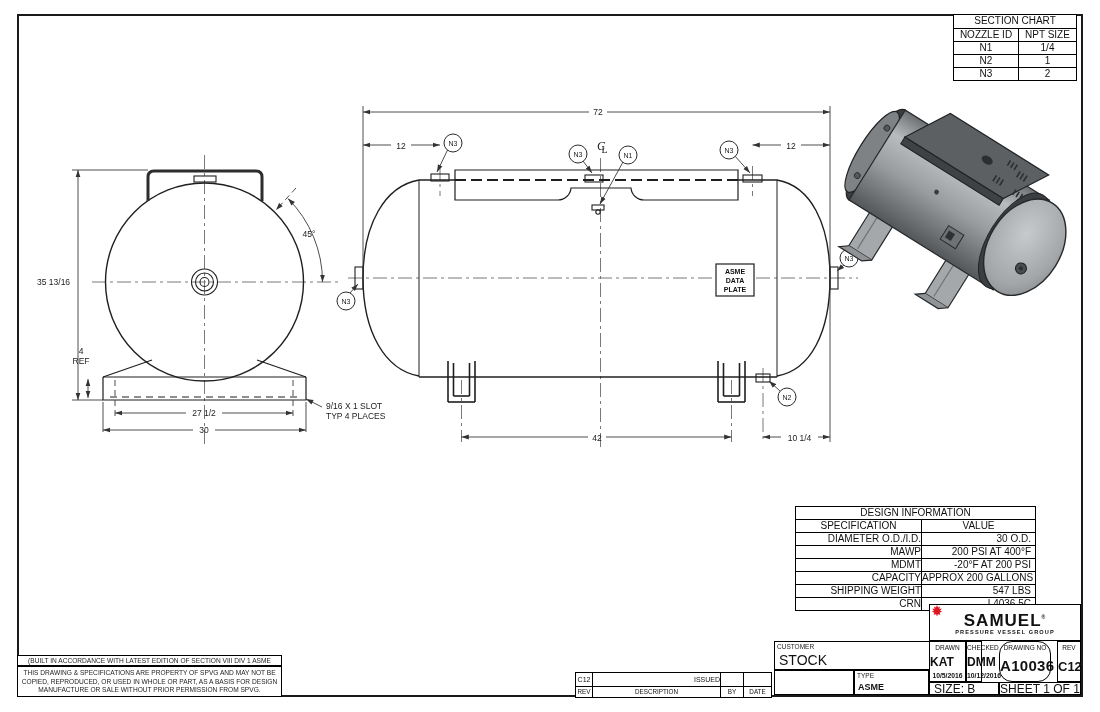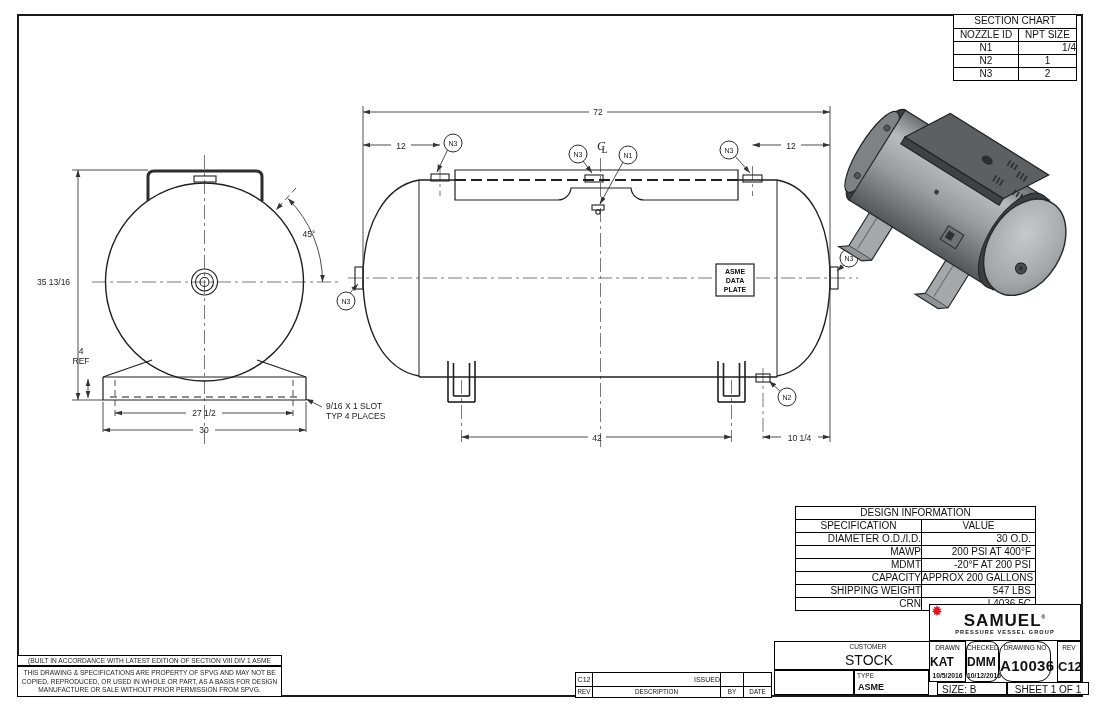--- a/index.html
+++ b/index.html
@@ -22,21 +22,21 @@
   .tb{position:absolute;box-sizing:border-box;border:1px solid #000;background:#fff;z-index:3;}
   .lbl{font-size:6.5px;line-height:7px;padding:1px 0 0 2px;color:#222;}
   .val-title{font-size:12.5px;padding:3px 0 0 5px;letter-spacing:.2px;}
   .val-cust{font-size:14px;padding:2px 0 0 4px;}
   .val-type{font-size:9px;font-weight:bold;padding:3px 0 0 3px;}
   .sm-c{text-align:center;font-size:6.5px;line-height:7px;padding-top:2px;}
   .who{font-size:12px;font-weight:bold;margin-top:4px;}
   .whend{font-size:6.8px;font-weight:bold;text-align:center;margin-top:3px;}
   .dwgno{font-size:15px;font-weight:bold;text-align:center;margin-top:6px;letter-spacing:.3px;}
   .revno{font-size:13px;font-weight:bold;text-align:center;margin-top:8px;}
-  .footrow{font-size:10px;line-height:13px;padding-left:4px;margin-left:8px;}
+  .footrow{font-size:12px;line-height:13px;padding-left:4px;}
   
   .logo{display:flex;flex-direction:column;align-items:center;justify-content:center;height:100%;}
   .logo-name{font-weight:900;font-size:17px;letter-spacing:1px;line-height:15px;color:#111;}
   .logo-reg{font-size:5px;vertical-align:super;}
   .logo-tag{font-size:5.6px;font-weight:bold;letter-spacing:1.1px;color:#111;margin-top:1px;}
   .leaf{margin-bottom:-2px;}
   
   .note{position:absolute;box-sizing:border-box;border:1px solid #000;background:#fff;
         text-align:center;color:#222;z-index:3;}
   .note1{font-size:6.6px;line-height:10px;}
@@ -283,21 +283,21 @@
 <div class="grid" style="left:953px;top:14px;width:124px;">
   <div class="r" style="height:13px;">
     <div class="c t-center f95" style="width:100%;line-height:12px;">SECTION CHART</div>
   </div>
   <div class="r" style="height:12px;">
     <div class="c t-center f95" style="width:65px;">NOZZLE ID</div>
     <div class="c t-center f95" style="width:57px;">NPT SIZE</div>
   </div>
   <div class="r" style="height:12px;">
     <div class="c t-center f95" style="width:65px;">N1</div>
-    <div class="c t-center f95" style="width:57px;text-align:right;">1/4</div>
+    <div class="c t-center f95" style="width:57px;">1/4</div>
   </div>
   <div class="r" style="height:12px;">
     <div class="c t-center f95" style="width:65px;">N2</div>
     <div class="c t-center f95" style="width:57px;">1</div>
   </div>
   <div class="r" style="height:12px;">
     <div class="c t-center f95" style="width:65px;">N3</div>
     <div class="c t-center f95" style="width:57px;">2</div>
   </div>
 </div>
@@ -338,35 +338,35 @@
 
 <div class="tb" style="left:929px;top:604px;width:152px;height:37px;">
   <div class="logo">
     <svg class="leaf" width="14" height="12" viewBox="0 0 16 14">
       <path d="M8 0 L9.2 2.8 L11.5 1.8 L10.8 4.6 L13.6 4.2 L11.6 6.6 L14 7.6 L11 9 L12 11.4 L9 10.8 L8 13.5 L7 10.8 L4 11.4 L5 9 L2 7.6 L4.4 6.6 L2.4 4.2 L5.2 4.6 L4.5 1.8 L6.8 2.8 Z" fill="#e0151f"></path>
     </svg>
     <div class="logo-name"><span>SAMUEL</span><span class="logo-reg">®</span></div>
     <div class="logo-tag">PRESSURE VESSEL GROUP</div>
   </div>
 </div>
-<div class="tb" style="left:774px;top:641px;width:186px;height:29px;text-align:center;">
+<div class="tb" style="left:774px;top:641px;width:186px;height:29px;">
   <div class="lbl">CUSTOMER</div>
   <div class="val-cust">STOCK</div>
 </div>
 <div class="tb" style="left:774px;top:670px;width:80px;height:25px;"></div>
 <div class="tb" style="left:854px;top:670px;width:75px;height:25px;">
   <div class="lbl">TYPE</div>
   <div class="val-type">ASME</div>
 </div>
 <div class="tb" style="left:929px;top:641px;width:37px;height:41px;">
   <div class="sm-c">DRAWN</div>
   <div class="who">KAT</div>
   <div class="whend">10/5/2016</div>
 </div>
-<div class="tb" style="left:966px;top:641px;width:33px;height:41px;border-radius:9px;">
+<div class="tb" style="left:966px;top:641px;width:16px;height:41px;">
   <div class="sm-c">CHECKED</div>
   <div class="who">DMM</div>
   <div class="whend">10/12/2016</div>
 </div>
 <div class="tb" style="left:999px;top:641px;width:52px;height:41px;border-radius:13px;">
   <div class="sm-c">DRAWING NO</div>
   <div class="dwgno">A10036</div>
 </div>
 <div class="tb" style="left:1057px;top:641px;width:24px;height:41px;">
   <div class="sm-c">REV</div>

